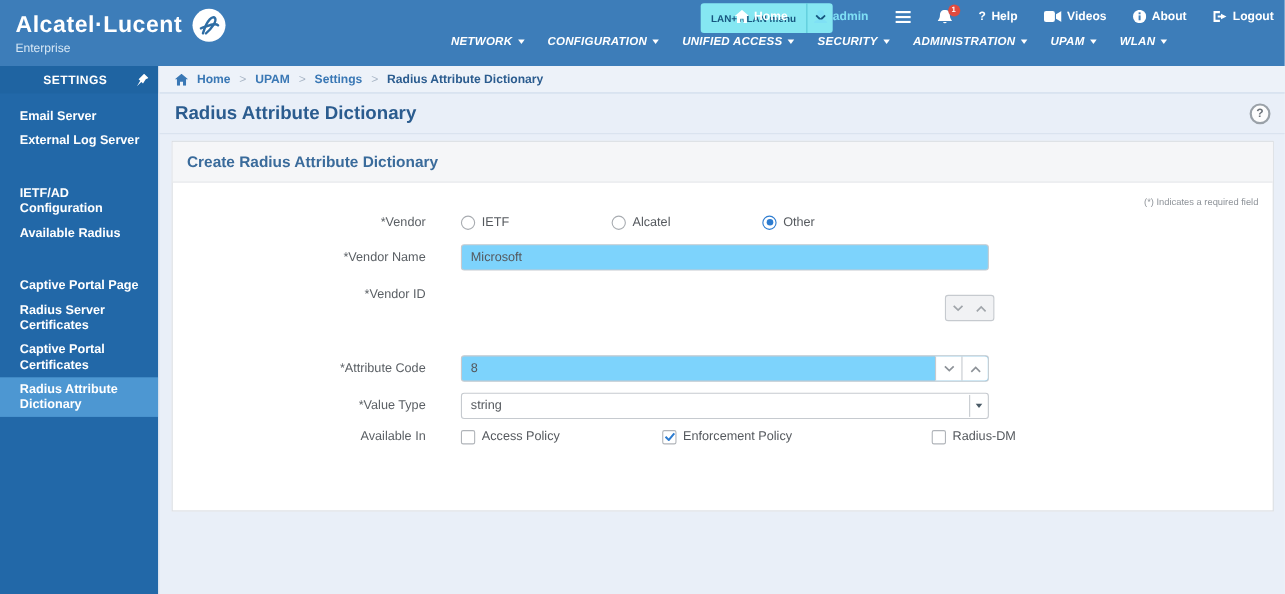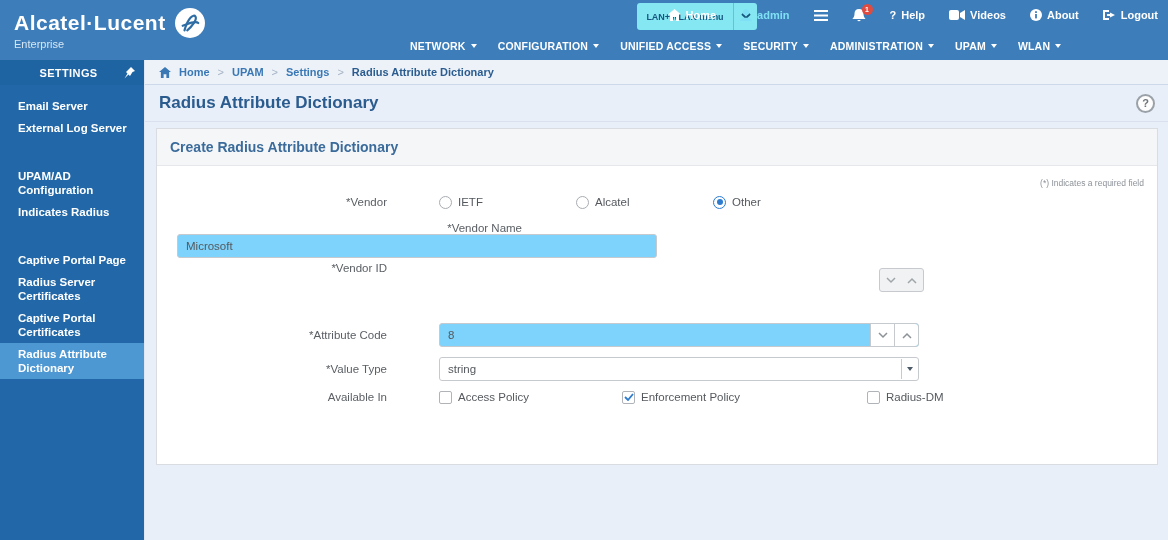--- a/index.html
+++ b/index.html
@@ -26,21 +26,21 @@
   .menu-switcher-caret { width:24px; height:100%; border-left:1px solid #58c8d8;
     display:flex; align-items:center; justify-content:center; }
 
   .top-links { position:absolute; right:10px; top:0; height:30px; display:flex; align-items:center; gap:24px; }
   .top-link { display:flex; align-items:center; gap:5px; color:#fff; font-size:11px; font-weight:bold; cursor:pointer; }
   .top-link.admin { color:#7fe0f5; }
   .bell-wrap { position:relative; }
   .badge { position:absolute; top:-5px; right:-7px; min-width:11px; height:11px; background:#e04b3f;
     border-radius:50%; color:#fff; font-size:7px; line-height:11px; text-align:center; font-weight:bold; padding:0 1px; }
 
-  .nav { position:absolute; left:410px; top:32px; height:28px; display:flex; align-items:center; gap:21px; }
+  .nav { position:absolute; left:410px; top:32px; height:28px; display:flex; align-items:flex-start; gap:21px;font-style:italic; }
   .nav-item { color:#fff; font-size:10.5px; font-weight:bold; letter-spacing:.2px;
     display:flex; align-items:center; gap:5px; cursor:pointer; }
   .caret-down { width:0; height:0; border-left:3.5px solid transparent; border-right:3.5px solid transparent;
     border-top:4px solid #fff; }
   .caret-down.dark { border-top-color:#4a5a66; }
 
   
   .sidebar { position:absolute; left:0; top:60px; width:144px; bottom:0; background:#2268a8; }
   .sidebar-header { height:25px; background:#1f64a2; display:flex; align-items:center; padding:0 9px 0 14px; }
   .sidebar-title { flex:1; text-align:center; color:#fff; font-size:11px; font-weight:bold; letter-spacing:.4px; }
@@ -70,21 +70,21 @@
   
   .panel { position:absolute; left:11px; right:10px; top:68px; height:337px;
     background:#fff; border:1px solid #d9dde2; }
   .panel-header { height:37px; background:#f5f6f8; border-bottom:1px solid #e5e7ea;
     line-height:37px; padding-left:13px; font-size:14px; font-weight:bold; color:#3a6b9b; }
   .panel-body { position:relative; height:266px; }
   .required-note { position:absolute; top:12px; right:13px; font-size:8.5px; color:#8d9298; }
 
   .frow { position:absolute; left:0; display:flex; align-items:center; height:24px; }
   .flabel { width:262px; text-align:right; padding-right:32px; font-size:11.5px; color:#5a5f64; }
-  .fctrl { position:relative; width:512px; display:flex; align-items:flex-end;margin-left:20px; }
+  .fctrl { position:relative; width:512px; display:flex; align-items:flex-end; }
 
   .tinput { width:480px; height:24px; border:1px solid #c6cacf; border-radius:3px;
     font-size:11.5px; color:#55595e; padding:0 8px; background:#7dd3fc; font-family:inherit; outline:none; }
   .tinput:disabled { background:#ececee; color:#a8acb1; width:434px; }
   .tinput.with-spin { padding-right:55px; }
 
   .spinbox { position:absolute; left:440px; top:0; width:45px; height:24px;
     border:1px solid #c6cacf; border-radius:3px; background:#f1f2f4;
     display:flex; align-items:center; justify-content:space-around; }
   .spin-inline { position:absolute; left:431px; top:1px; height:22px; display:flex; background:#fff; border-radius:0 3px 3px 0; }
@@ -249,22 +249,22 @@
     <span class="sidebar-title">SETTINGS</span>
     <span class="pin-btn">
       <svg width="12" height="12" viewBox="0 0 12 12">
           <path d="M8 0 L12 4 L9.5 5 L7 9 L5.5 7.5 L1.5 11.5 L4.5 6.5 L3 5 Z" fill="#fff"></path>
         </svg>
     </span>
   </div>
   <div class="sidebar-items">
     <div class="sidebar-item">Email Server</div>
     <div class="sidebar-item">External Log Server</div>
-    <div class="sidebar-item gap">UPAM/AD Configuration</div>
-    <div class="sidebar-item">Indicates Radius</div>
+    <div class="sidebar-item gap">IETF/AD Configuration</div>
+    <div class="sidebar-item">Available Radius</div>
     <div class="sidebar-item gap">Captive Portal Page</div>
     <div class="sidebar-item">Radius Server Certificates</div>
     <div class="sidebar-item">Captive Portal Certificates</div>
     <div class="sidebar-item selected">Radius Attribute Dictionary</div>
   </div>
 </div>
 
 <div class="content">
   <div class="breadcrumb">
     <span>
@@ -303,21 +303,21 @@
             <span class="radio"></span>
             <span class="opt-label">Alcatel</span>
           </span>
           <span class="radio-opt">
             <span class="radio checked"></span>
             <span class="opt-label">Other</span>
           </span>
         </div>
       </div>
 
-      <div class="frow" style="top:56px;flex-direction:column;">
+      <div class="frow" style="top:56px;">
         <div class="flabel">*Vendor Name</div>
         <div class="fctrl">
           <input class="tinput" type="text" value="Microsoft" style="">
         </div>
       </div>
 
       <div class="frow" style="top:90px;">
         <div class="flabel">*Vendor ID</div>
         <div class="fctrl">
           <span class="spinbox">

